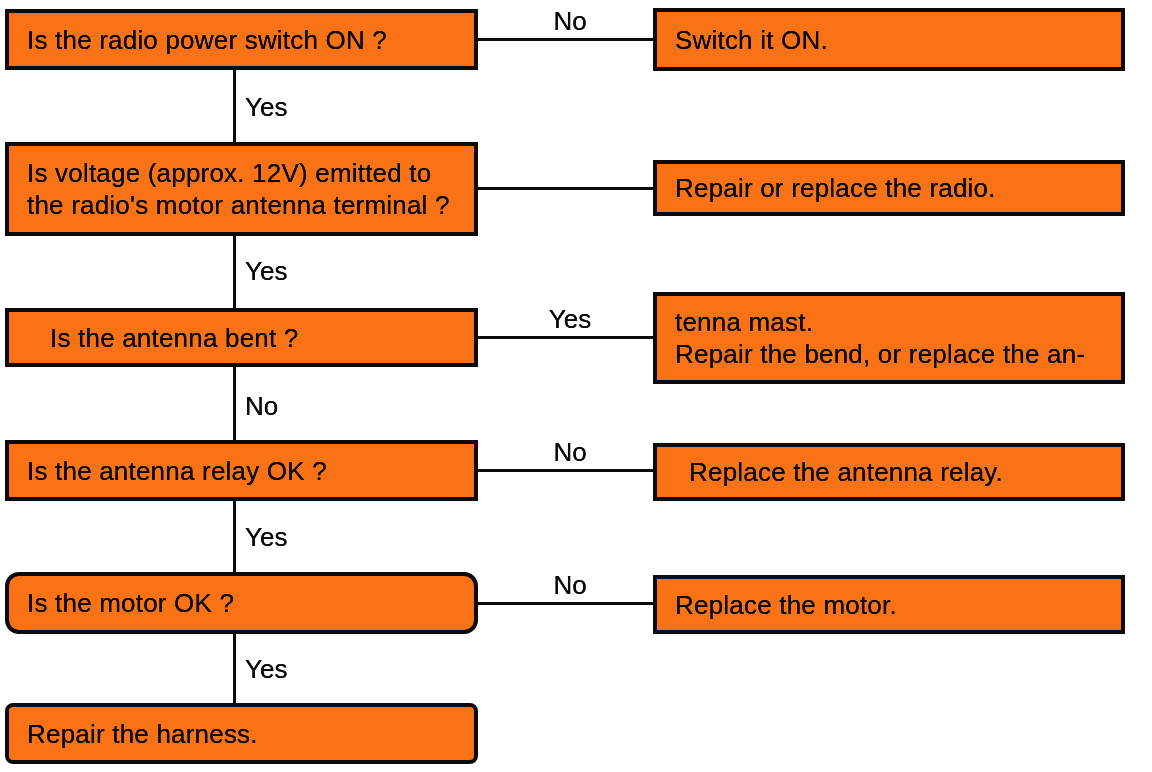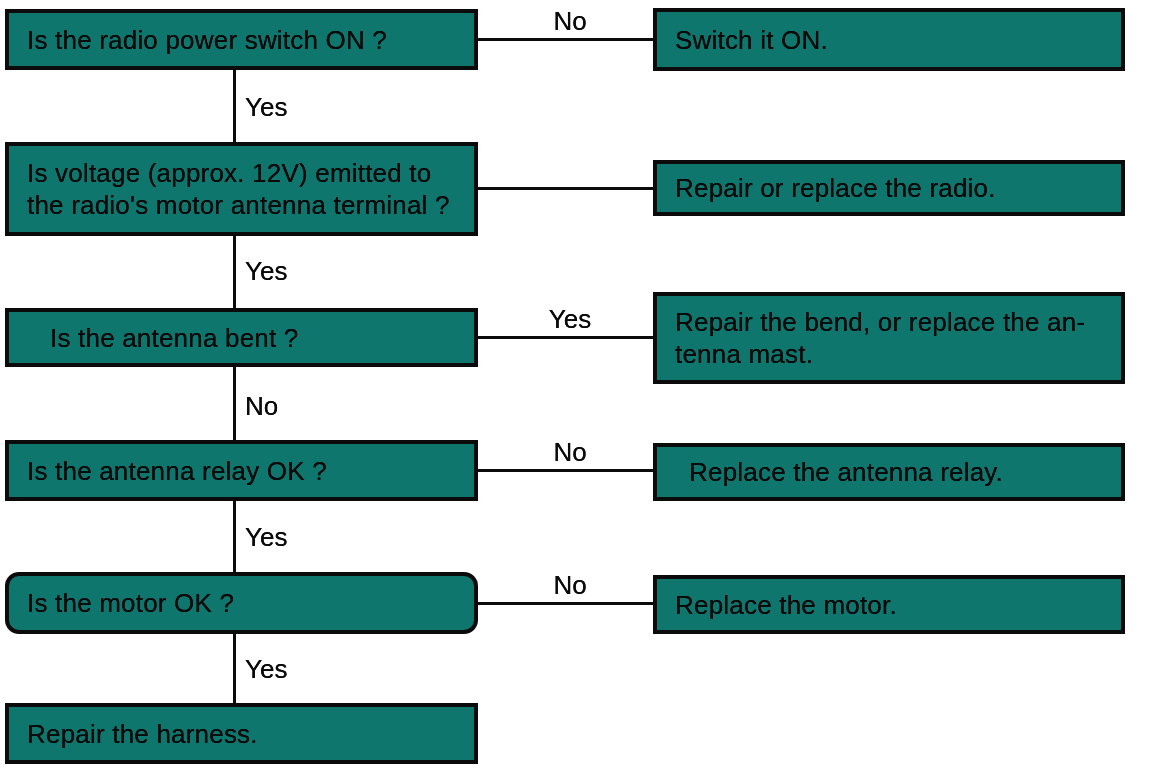--- a/index.html
+++ b/index.html
@@ -1,21 +1,21 @@
 <!DOCTYPE html>
 <html><head>
 <meta charset="utf-8">
 <style>
   html,body{margin:0;padding:0;background:#ffffff;}
   .canvas{
     position:relative;width:1152px;height:772px;background:#ffffff;
     font-family:"Liberation Sans",sans-serif;color:#0b0b0b;overflow:hidden;
   }
   .box{
-    position:absolute;box-sizing:border-box;border:4px solid #0b0b0b;background:#0f766e;
+    position:absolute;box-sizing:border-box;border:4px solid #0b0b0b;background:#f97316;
     display:flex;flex-direction:column;justify-content:center;
     padding:0 14px 0 18px;font-size:26px;line-height:32px;letter-spacing:.2px;
     text-shadow:0 0 .5px #000;
   }
   .qcol{left:5px;width:473px;}
   .acol{left:653px;width:472px;}
   .hline{position:absolute;height:3px;background:#0b0b0b;left:478px;width:175px;}
   .vline{position:absolute;width:3px;background:#0b0b0b;left:233px;}
   .edge-label{
     position:absolute;font-size:26px;line-height:30px;white-space:nowrap;
@@ -52,22 +52,22 @@
   </div>
   <div class="vline" style="top:236px;height:72px;"></div>
   <div class="edge-label down-label" style="top:256px;">Yes</div>
 
   <div class="box qcol" style="top:308px;height:59px;padding-left:41px;">
     <div class="line">Is the antenna bent ?</div>
   </div>
   <div class="hline" style="top:336px;"></div>
   <div class="edge-label branch-label" style="top:304px;">Yes</div>
   <div class="box acol" style="top:292px;height:92px;">
+    <div class="line">tenna mast.</div>
     <div class="line">Repair the bend, or replace the an-</div>
-    <div class="line">tenna mast.</div>
   </div>
   <div class="vline" style="top:367px;height:73px;"></div>
   <div class="edge-label down-label" style="top:391px;">No</div>
 
   <div class="box qcol" style="top:440px;height:61px;">
     <div class="line">Is the antenna relay OK ?</div>
   </div>
   <div class="hline" style="top:469px;"></div>
   <div class="edge-label branch-label" style="top:437px;">No</div>
   <div class="box acol" style="top:443px;height:58px;padding-left:32px;">
@@ -80,17 +80,17 @@
     <div class="line">Is the motor OK ?</div>
   </div>
   <div class="hline" style="top:602px;"></div>
   <div class="edge-label branch-label" style="top:570px;">No</div>
   <div class="box acol" style="top:575px;height:59px;">
     <div class="line">Replace the motor.</div>
   </div>
   <div class="vline" style="top:634px;height:69px;"></div>
   <div class="edge-label down-label" style="top:654px;">Yes</div>
 
-  <div class="box qcol" style="top:703px;height:61px;">
+  <div class="box qcol" style="top:703px;height:61px;border-radius:8px;">
     <div class="line">Repair the harness.</div>
   </div>
 
 </div>
 
 </body></html>

